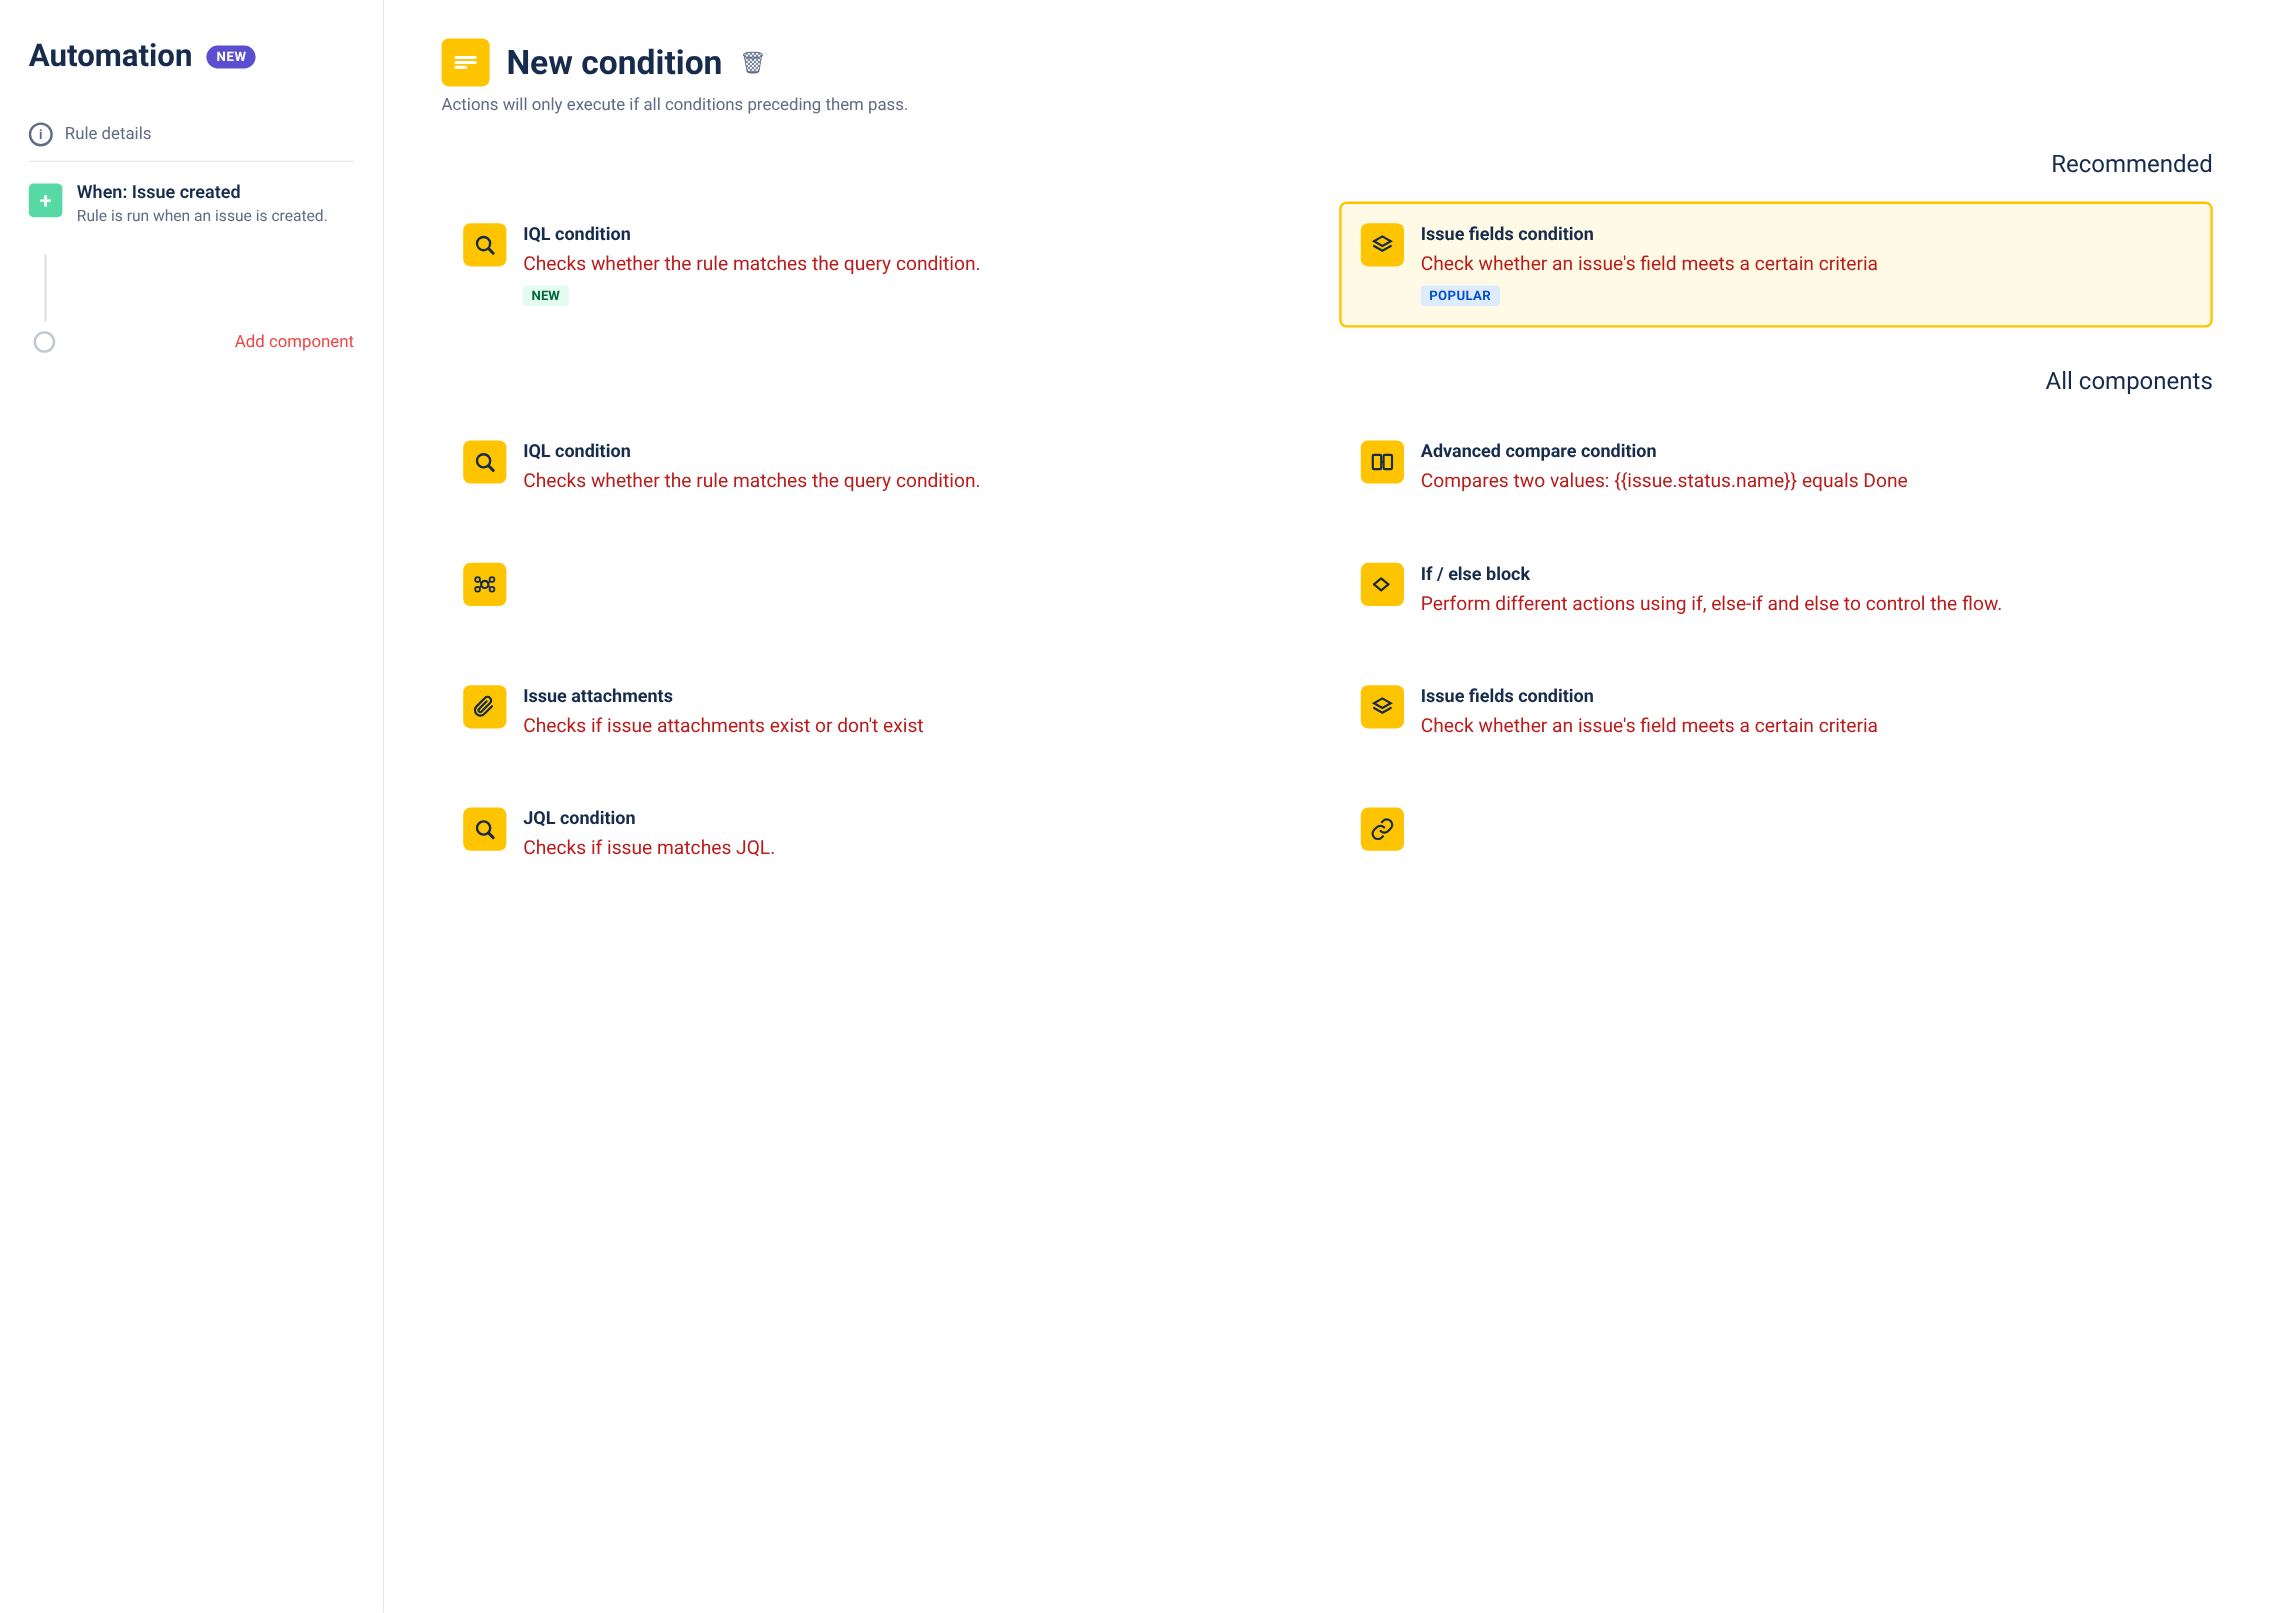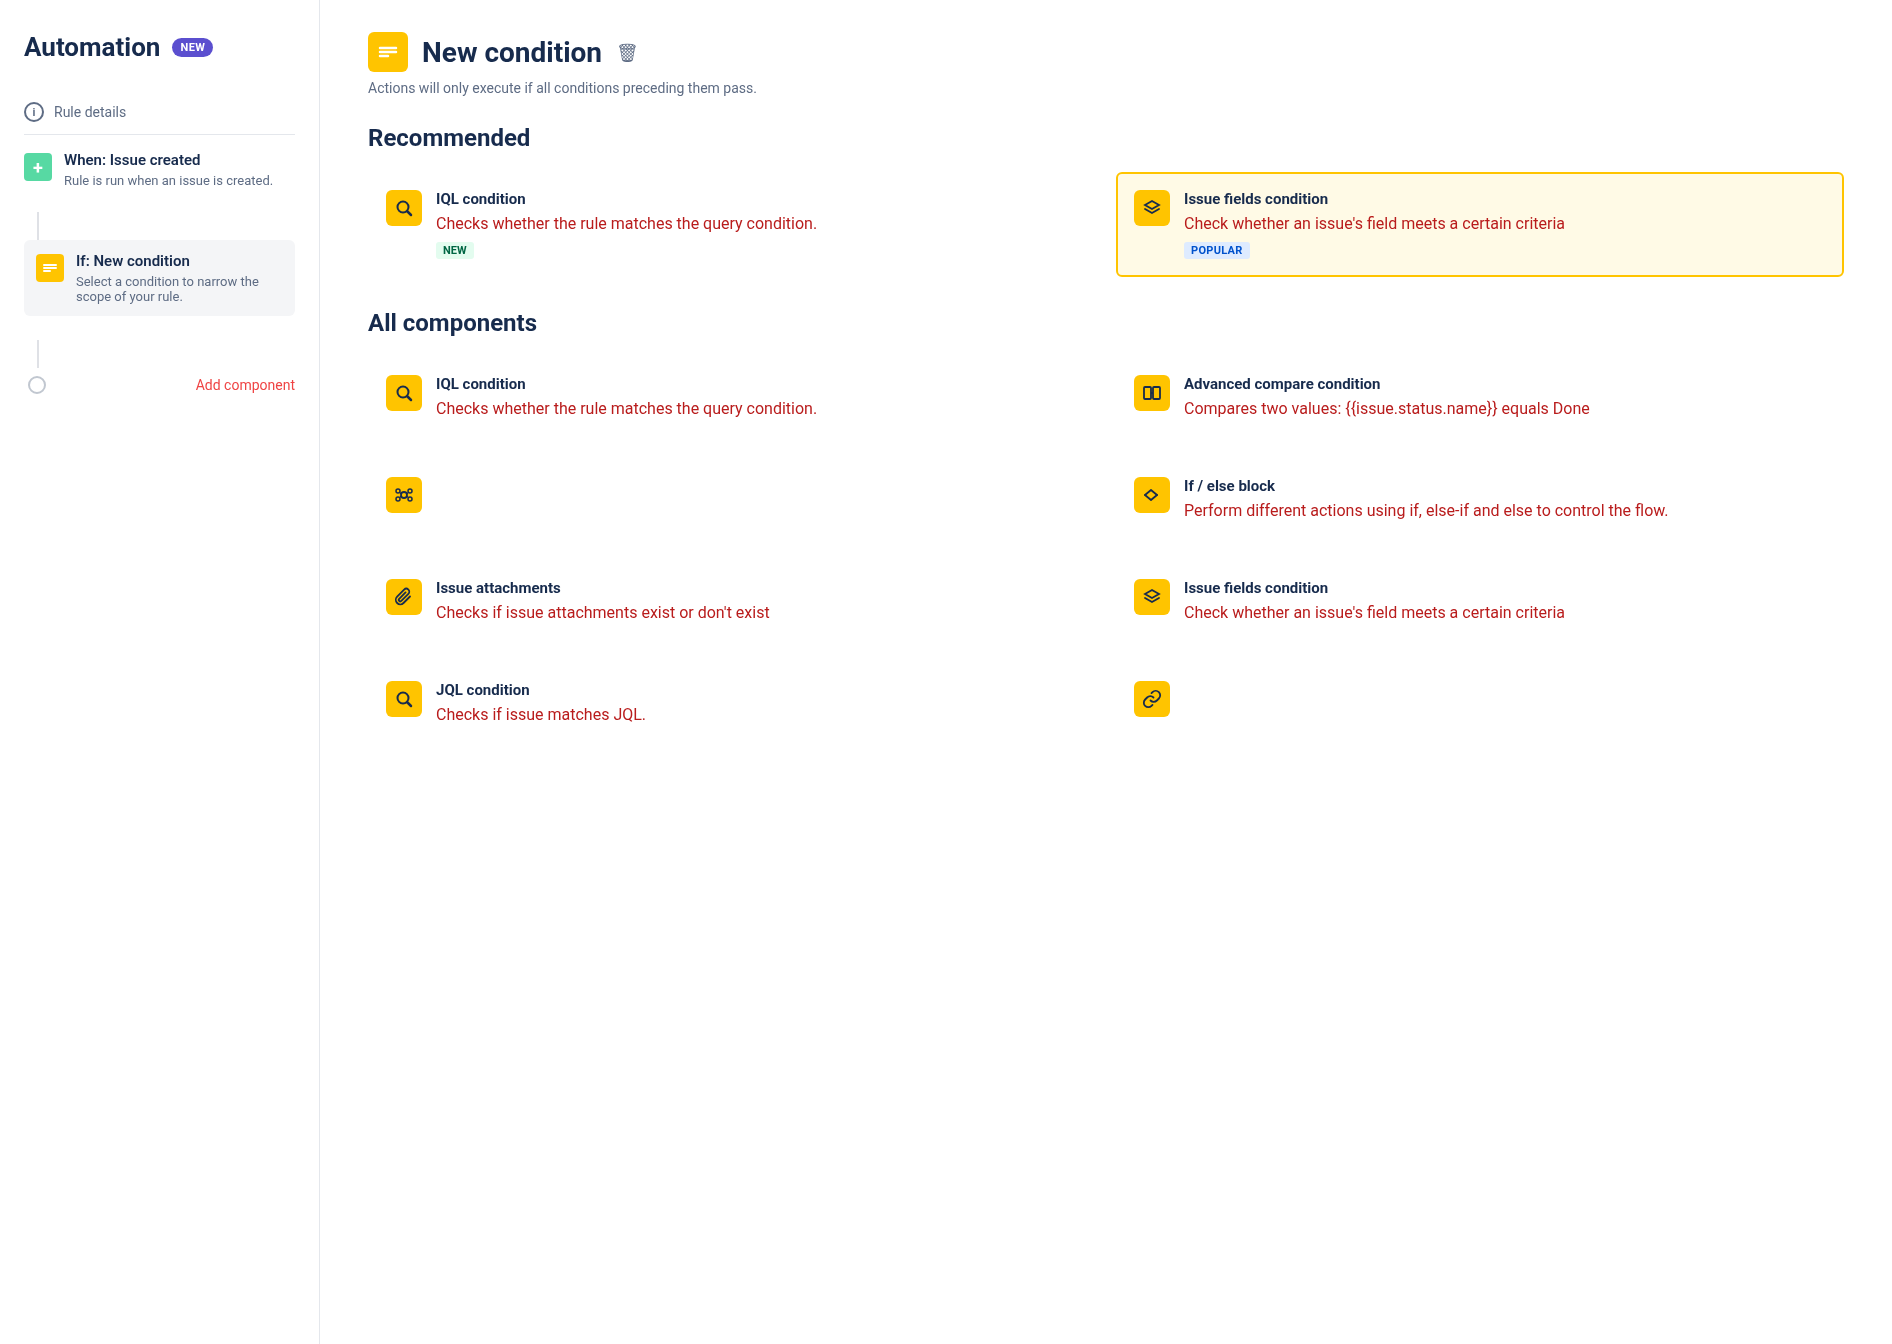--- a/index.html
+++ b/index.html
@@ -184,24 +184,25 @@
       font-size: 18px;
       cursor: pointer;
     }
     .page-subtitle {
       color: #5e6c84;
       font-size: 14px;
       margin-bottom: 28px;
     }
 
     .section-title {
-      font-size: 24px;
-      font-weight: 700;
+      font-size: 20px;
+      font-weight: 400;
       color: #172b4d;
       margin-bottom: 20px;
+      text-align: right;
     }
 
     .components-grid {
       display: grid;
       grid-template-columns: 1fr 1fr;
       gap: 20px;
       margin-bottom: 32px;
     }
 
     .component-card {
@@ -286,33 +287,20 @@
     <div class="trigger-block">
       <div class="trigger-icon">+</div>
       <div class="trigger-content">
         <div class="trigger-title">When: Issue created</div>
         <div class="trigger-desc">Rule is run when an issue is created.</div>
       </div>
     </div>
 
     <div class="connector-line"></div>
 
-    <div class="condition-block">
-      <div class="condition-icon">
-        <svg width="16" height="16" viewBox="0 0 16 16" fill="none">
-          <line x1="2" y1="5" x2="14" y2="5" stroke="white" stroke-width="2" stroke-linecap="round"></line>
-          <line x1="2" y1="8" x2="14" y2="8" stroke="white" stroke-width="2" stroke-linecap="round"></line>
-          <line x1="2" y1="11" x2="8" y2="11" stroke="white" stroke-width="2" stroke-linecap="round"></line>
-        </svg>
-      </div>
-      <div class="condition-content">
-        <div class="condition-title">If: New condition</div>
-        <div class="condition-desc">Select a condition to narrow the scope of your rule.</div>
-      </div>
-    </div>
 
     <div class="connector-line"></div>
 
     <div class="add-component">
       <div class="add-component-circle"></div>
       <span>Add component</span>
     </div>
   </aside>
 
   <main class="main-content">

